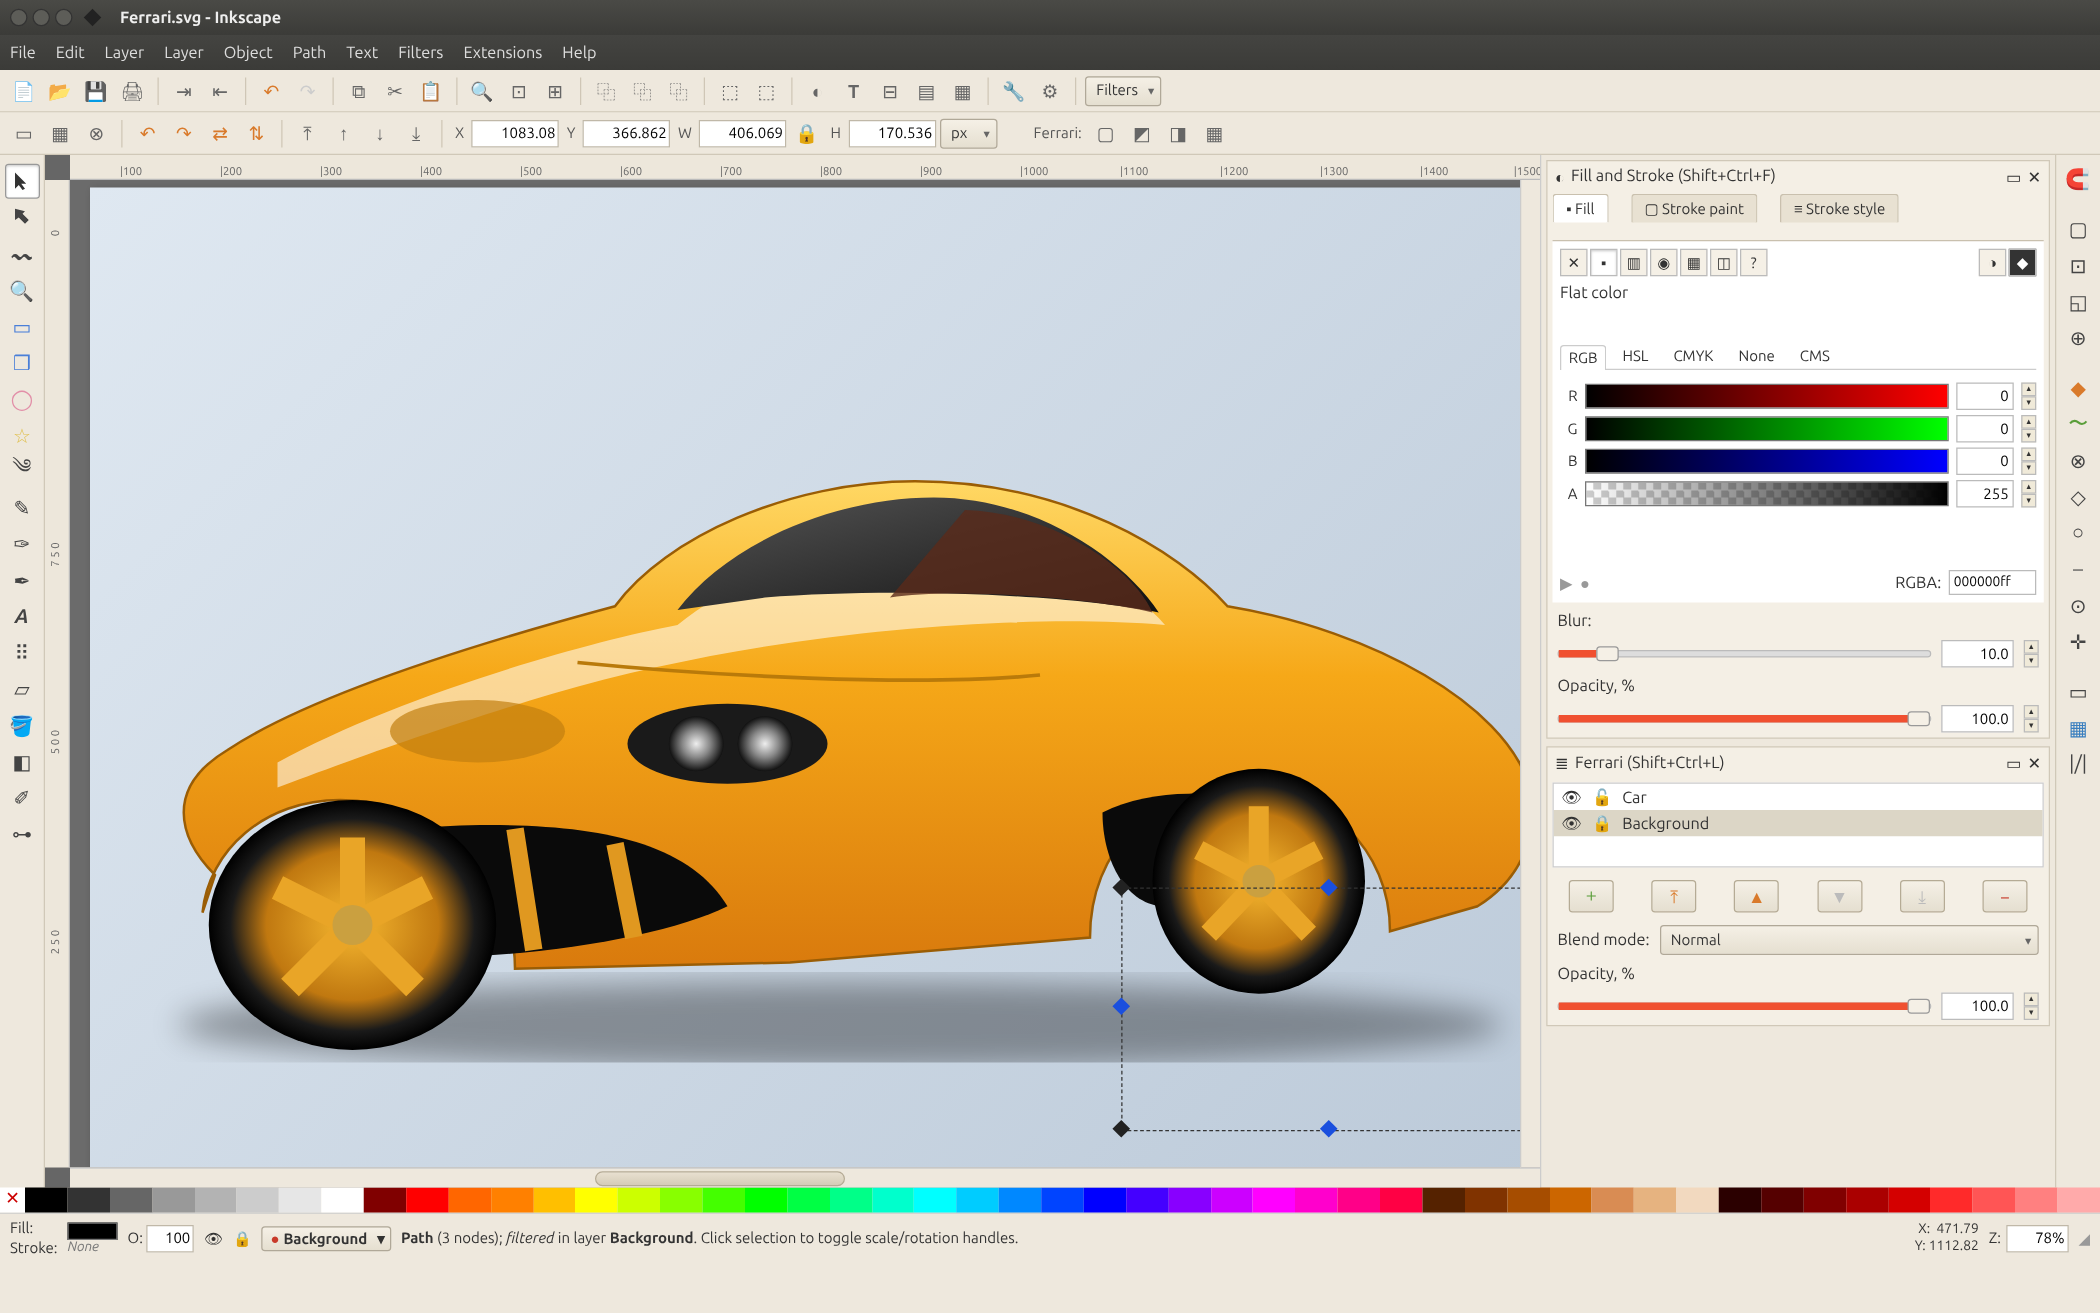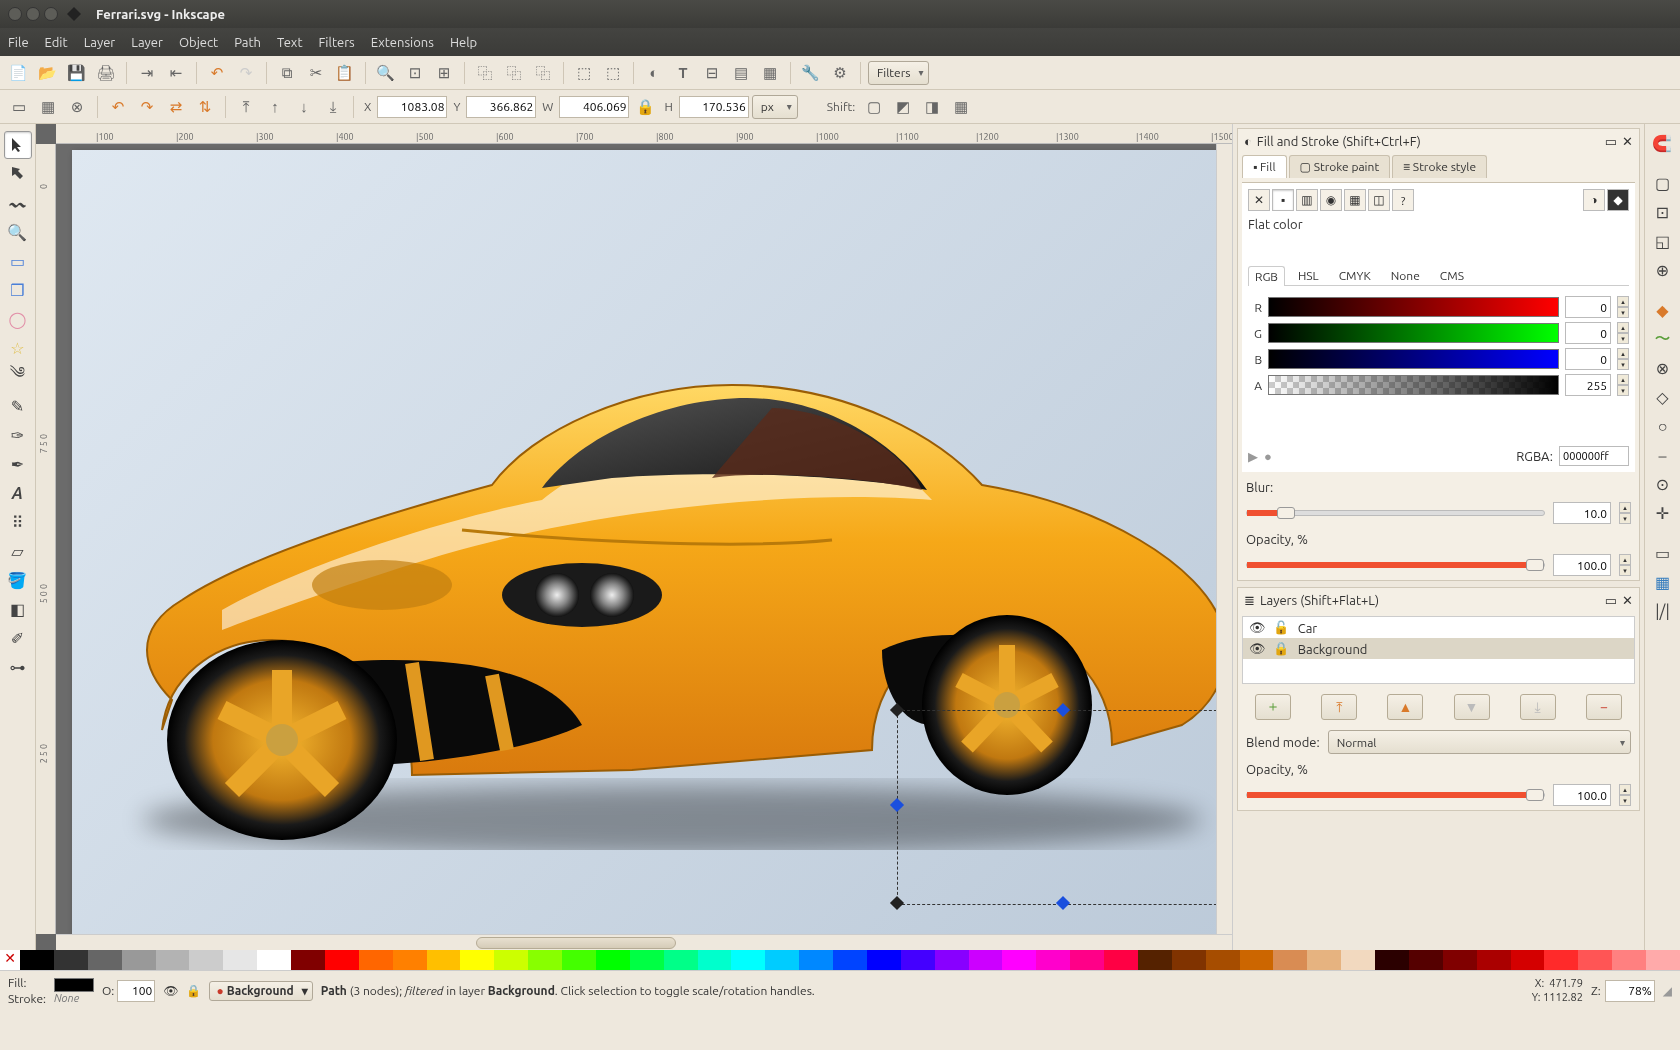--- a/index.html
+++ b/index.html
@@ -40,21 +40,21 @@
 .sel-handle { position:absolute; width:10px; height:10px; background:#222; transform:rotate(45deg);}
 .mid-handle { background:#1a4fde; }
 .scroll-h { height:16px; background:#EEE8DD; border-top:1px solid #ccc; margin-left:20px; position:relative;}
 .scroll-h .thumb{position:absolute;left:420px;width:200px;top:2px;height:12px;background:linear-gradient(#e8e0d0,#d5ccb8);border:1px solid #b5ab95;border-radius:6px;}
 .scroll-v { width:16px; background:#EEE8DD; border-left:1px solid #ccc;}
 
 .panels { width:412px; background:#EEE8DD; border-left:1px solid #ccc; padding:4px; overflow:hidden;}
 .panel { border:1px solid #d0c8b8; margin-bottom:6px; background:#f4efe5;}
 .panel-hdr { display:flex; align-items:center; height:24px; padding:0 6px; gap:5px; font-size:13px; }
 .panel-hdr .spacer{flex:1;}
-.tabs { display:flex; gap:2px; padding:2px 4px 4px 4px; }
+.tabs { display:flex; gap:18px; padding:2px 4px 14px 4px; }
 .tab { padding:4px 10px; border:1px solid #c9c0ae; border-bottom:none; background:#e8e1d2; border-radius:3px 3px 0 0; font-size:12px;}
 .tab.active { background:#fff; }
 .panel-body { background:#fff; border-top:1px solid #c9c0ae; padding:6px; margin:0 4px 4px 4px;}
 .paint-row { display:flex; gap:2px; align-items:center; margin-bottom:6px;}
 .paint-btn { width:22px; height:22px; border:1px solid #bbb; display:flex; align-items:center; justify-content:center; font-size:12px; background:#f5f0e6; }
 .paint-btn.active { background:#fff; box-shadow:inset 0 1px 2px rgba(0,0,0,.2);}
 .color-tabs { display:flex; gap:6px; border-bottom:1px solid #ccc; font-size:12px;margin-top:34px;}
 .color-tabs span{padding:3px 6px; border:1px solid transparent; border-bottom:none;}
 .color-tabs span.active{border-color:#ccc; background:#fff; border-radius:3px 3px 0 0; position:relative; top:1px;}
 .slider-row{display:flex;align-items:center;gap:6px;margin:4px 0;}
@@ -178,21 +178,21 @@
   <input class="num-input" value="366.862" style="">
   <span class="label-sm">W</span>
   <input class="num-input" value="406.069" style="">
   <div class="tbtn">🔒</div>
   <span class="label-sm">H</span>
   <input class="num-input" value="170.536" style="">
   <div class="combo" style="width:46px">
       <span>px</span>
     </div>
   <div style="width:20px"></div>
-  <span class="label-sm">Shift:</span>
+  <span class="label-sm">Ferrari:</span>
   <div class="tbtn">▢</div>
   <div class="tbtn">◩</div>
   <div class="tbtn">◨</div>
   <div class="tbtn">▦</div>
 </div>
 
 <div class="main-row">
 
   <div class="toolbox-left">
     <div class="tool active">
@@ -444,21 +444,21 @@
           <div class="spin">
             <div>▴</div>
             <div>▾</div>
           </div>
       </div>
     </div>
 
     <div class="panel">
       <div class="panel-hdr">
         <span>≣</span>
-        <span>Layers (Shift+Flat+L)</span>
+        <span>Ferrari (Shift+Ctrl+L)</span>
         <span class="spacer"></span>
         <span>▭</span>
         <span>✕</span>
       </div>
       <div style="background:#fff;border:1px solid #ccc;margin:4px;height:68px">
         <div class="layer-row">
           <span>👁</span>
           <span>🔓</span>
           <span>Car</span>
         </div>

